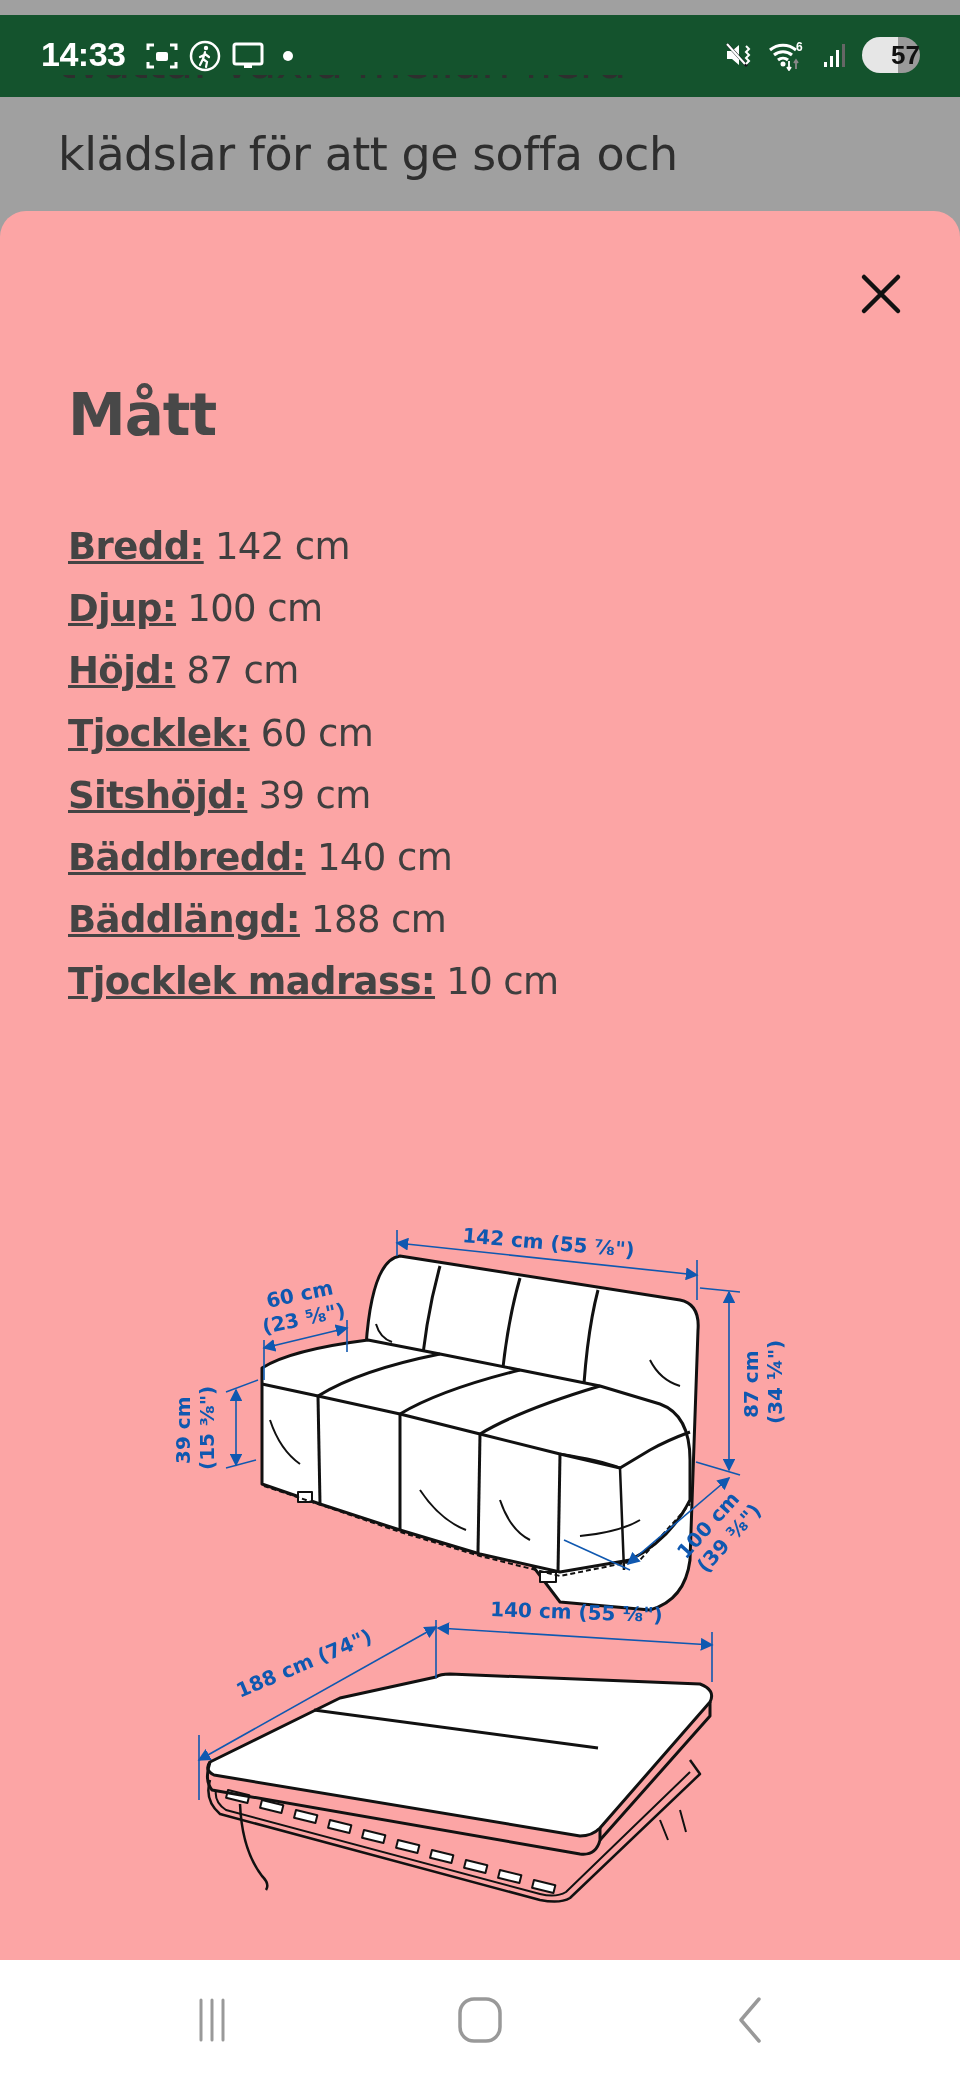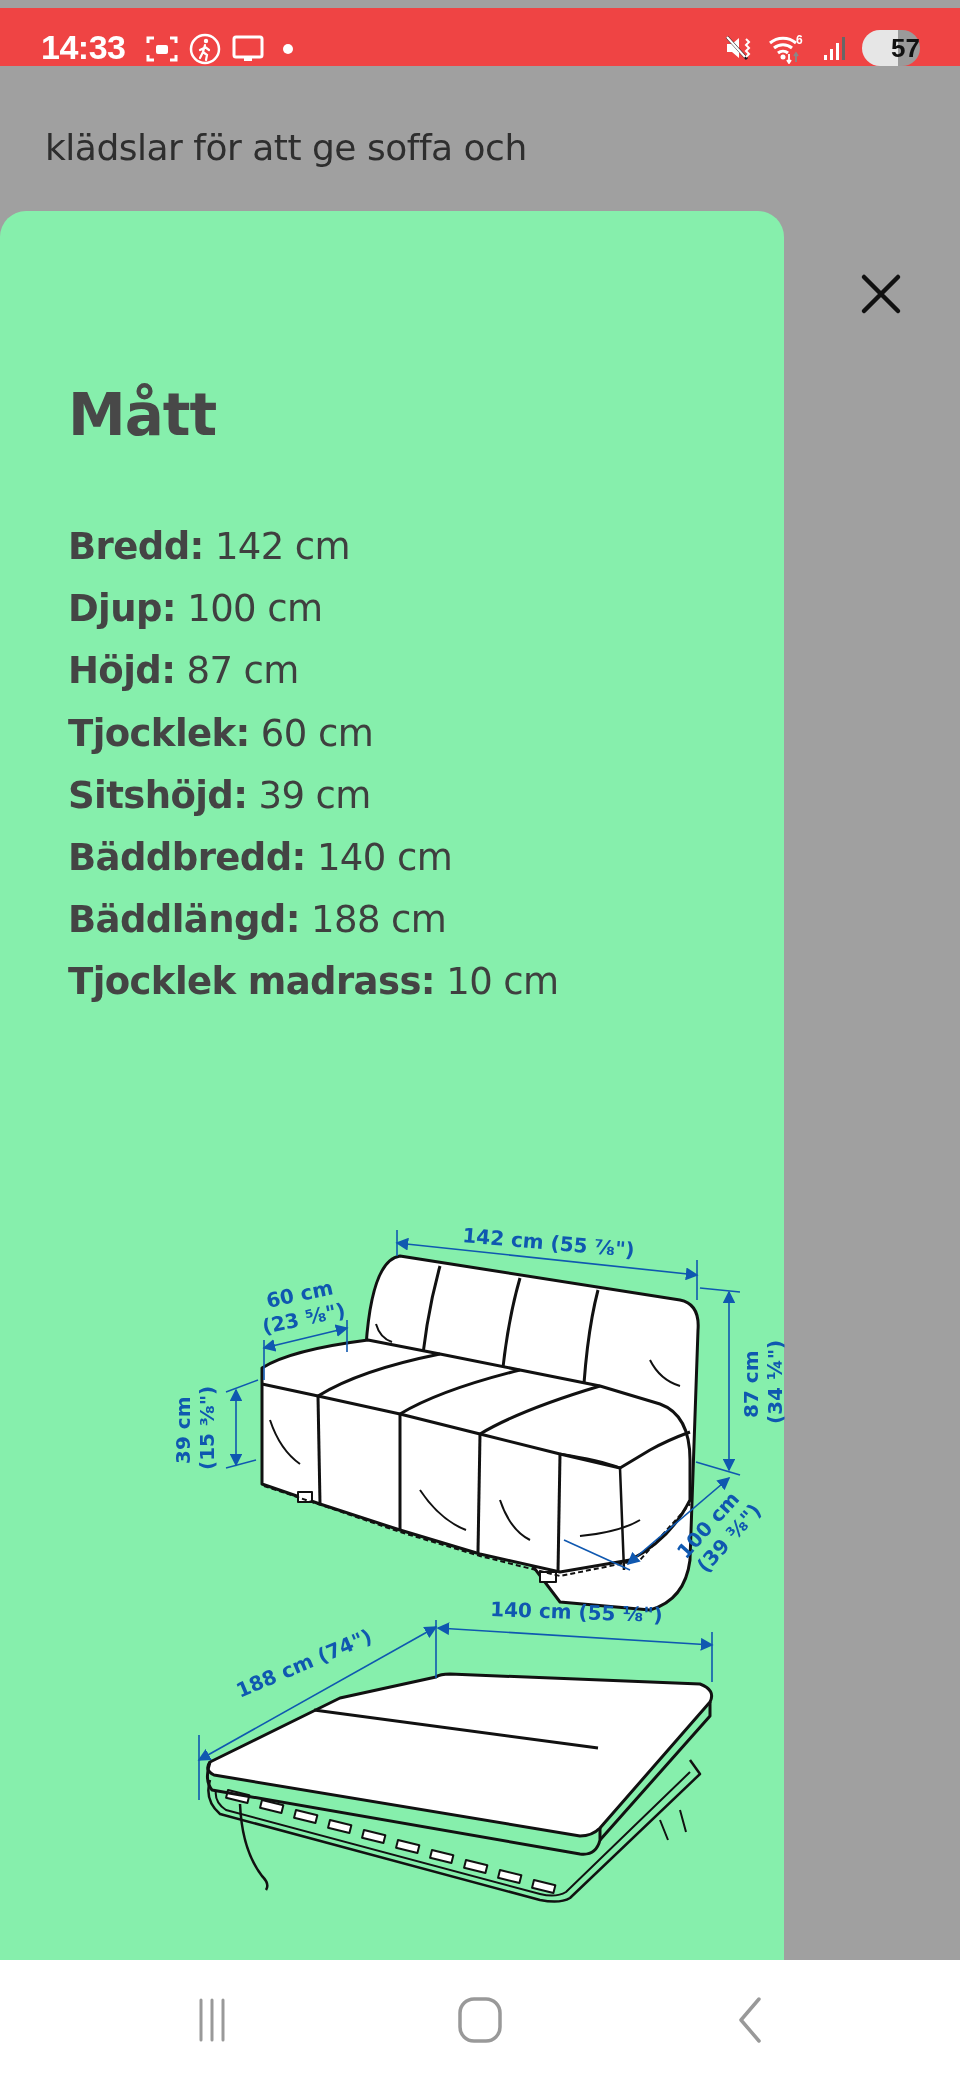--- a/index.html
+++ b/index.html
@@ -1,36 +1,36 @@
 <!DOCTYPE html>
 <html><head>
 <meta charset="utf-8">
 <style>
   * { box-sizing: border-box; margin: 0; padding: 0; }
   html, body { width: 960px; height: 2080px; overflow: hidden; background: #a0a0a0; }
   body { position: relative; font-family: "DejaVu Sans", "Liberation Sans", sans-serif; }
 
-  .status-bar { position: absolute; left: 0; top: 8px; width: 960px; height: 58px; background: #ef4444; color: #fff; }
+  .status-bar { position: absolute; left: 0; top: 15px; width: 960px; height: 82px; background: #14532d; color: #fff; }
   .status-time { position: absolute; left: 41px; top: 20px; font-size: 34px; font-weight: 600; letter-spacing: -0.5px; font-family: "Liberation Sans", sans-serif; }
   .status-left-icons { position: absolute; left: 145px; top: 25px; display: flex; gap: 10px; align-items: center; }
   .status-right-icons { position: absolute; right: 40px; top: 22px; display: flex; gap: 14px; align-items: center; }
   .battery-pill { width: 58px; height: 36px; border-radius: 18px; background: linear-gradient(90deg, #e6e6e6 0 62%, #9a9a9a 62% 100%); color: #111; font-weight: 700; font-size: 26px; display: flex; align-items: center; justify-content: flex-end; font-family: "Liberation Sans", sans-serif; }
 
   .bg-content { position: absolute; left: 0; top: 75px; width: 960px; height: 140px; overflow: hidden; }
-  .bg-line { position: absolute; left: 45px; font-size: 36px; color: #2e2e2e; white-space: nowrap; font-family: "DejaVu Sans", sans-serif; letter-spacing: -0.5px; }
+  .bg-line { position: absolute; left: 58px; font-size: 46px; color: #2e2e2e; white-space: nowrap; font-family: "DejaVu Sans", sans-serif; letter-spacing: -0.5px; }
   .bg-line.l1 { top: -40px; }
   .bg-line.l2 { top: 52px; }
 
-  .sheet { position: absolute; left: 0; top: 211px; width: 784px; height: 1869px; background: #86efac; border-radius: 26px 26px 0 0; }
+  .sheet { position: absolute; left: 0; top: 211px; width: 960px; height: 1869px; background: #fca5a5; border-radius: 26px 26px 0 0; }
   .close-btn { position: absolute; left: 858px; top: 60px; width: 46px; height: 46px; cursor: pointer; }
   .sheet-title { position: absolute; left: 68px; top: 170px; font-size: 58px; font-weight: 700; color: #484848; font-family: "DejaVu Sans", sans-serif; letter-spacing: -1px; }
 
   .dim-list { position: absolute; left: 68px; top: 305px; list-style: none; }
   .dim-item { height: 62.2px; font-size: 37px; color: #3f3f3f; white-space: nowrap; font-family: "DejaVu Sans", sans-serif; letter-spacing: -0.6px; line-height: 62px; }
-  .dim-label { font-weight: 700; color: #444; }
+  .dim-label { font-weight: 700; color: #444; text-decoration: underline; }
   .dim-value { font-weight: 400; }
 
   .diagram { position: absolute; left: 0; top: 989px; width: 960px; height: 760px; }
   .dim-text { font-family: "DejaVu Sans", sans-serif; font-weight: 700; fill: #0f58b0; font-size: 20px; }
 
   .nav-bar { position: absolute; left: 0; top: 1960px; width: 960px; height: 120px; background: #fff; }
   .nav-btn { position: absolute; top: 30px; width: 80px; height: 60px; display: flex; align-items: center; justify-content: center; cursor: pointer; }
 </style>
 </head>
 <body>

